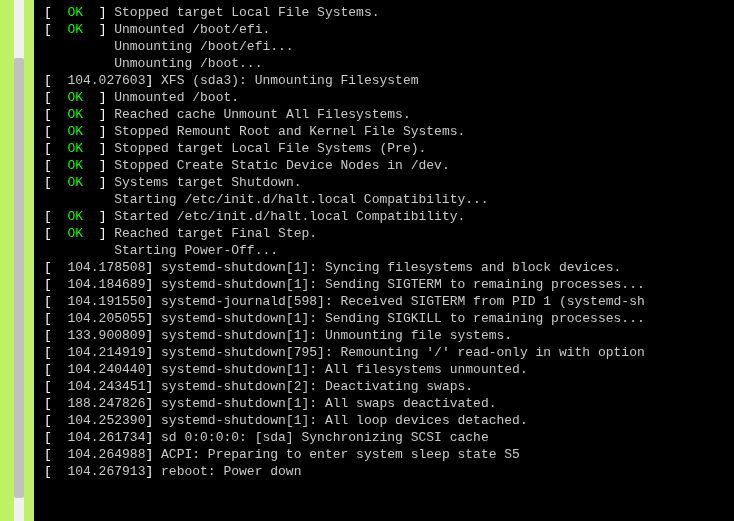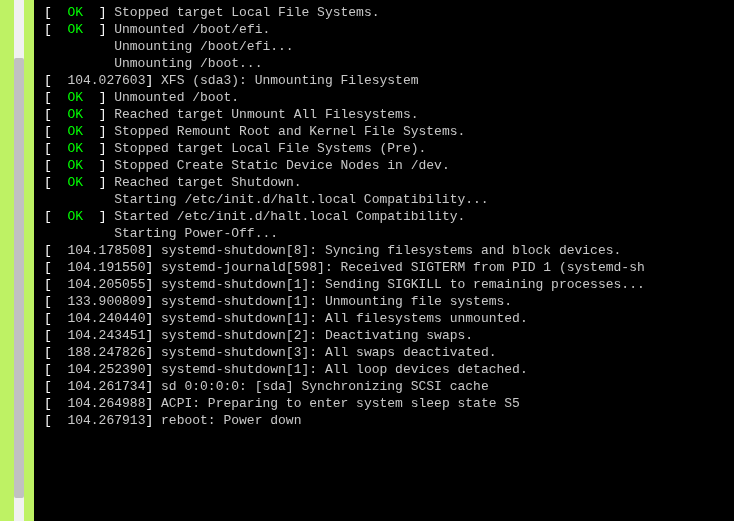--- a/index.html
+++ b/index.html
@@ -61,33 +61,36 @@
   <div class="scrollbar-track"></div>
   <div class="scrollbar-thumb"></div>
 
   <div class="console" id="console">
       <div class="line"><span class="br">[</span>  <span class="ok">OK</span>  <span class="br">]</span><span class="msg"> Stopped target Local File Systems.</span></div>
       <div class="line"><span class="br">[</span>  <span class="ok">OK</span>  <span class="br">]</span><span class="msg"> Unmounted /boot/efi.</span></div>
       <div class="line"><span class="msg">         Unmounting /boot/efi...</span></div>
       <div class="line"><span class="msg">         Unmounting /boot...</span></div>
       <div class="line"><span class="br">[</span><span class="msg">  104.027603</span><span class="br">]</span><span class="msg"> XFS (sda3): Unmounting Filesystem</span></div>
       <div class="line"><span class="br">[</span>  <span class="ok">OK</span>  <span class="br">]</span><span class="msg"> Unmounted /boot.</span></div>
-      <div class="line"><span class="br">[</span>  <span class="ok">OK</span>  <span class="br">]</span><span class="msg"> Reached target Unmount All Filesystems.</span></div>
+      <div class="line"><span class="br">[</span>  <span class="ok">OK</span>  <span class="br">]</span><span class="msg"> Reached cache Unmount All Filesystems.</span></div>
       <div class="line"><span class="br">[</span>  <span class="ok">OK</span>  <span class="br">]</span><span class="msg"> Stopped Remount Root and Kernel File Systems.</span></div>
       <div class="line"><span class="br">[</span>  <span class="ok">OK</span>  <span class="br">]</span><span class="msg"> Stopped target Local File Systems (Pre).</span></div>
       <div class="line"><span class="br">[</span>  <span class="ok">OK</span>  <span class="br">]</span><span class="msg"> Stopped Create Static Device Nodes in /dev.</span></div>
-      <div class="line"><span class="br">[</span>  <span class="ok">OK</span>  <span class="br">]</span><span class="msg"> Reached target Shutdown.</span></div>
+      <div class="line"><span class="br">[</span>  <span class="ok">OK</span>  <span class="br">]</span><span class="msg"> Systems target Shutdown.</span></div>
       <div class="line"><span class="msg">         Starting /etc/init.d/halt.local Compatibility...</span></div>
       <div class="line"><span class="br">[</span>  <span class="ok">OK</span>  <span class="br">]</span><span class="msg"> Started /etc/init.d/halt.local Compatibility.</span></div>
+      <div class="line"><span class="br">[</span>  <span class="ok">OK</span>  <span class="br">]</span><span class="msg"> Reached target Final Step.</span></div>
       <div class="line"><span class="msg">         Starting Power-Off...</span></div>
-      <div class="line"><span class="br">[</span><span class="msg">  104.178508</span><span class="br">]</span><span class="msg"> systemd-shutdown[8]: Syncing filesystems and block devices.</span></div>
+      <div class="line"><span class="br">[</span><span class="msg">  104.178508</span><span class="br">]</span><span class="msg"> systemd-shutdown[1]: Syncing filesystems and block devices.</span></div>
+      <div class="line"><span class="br">[</span><span class="msg">  104.184689</span><span class="br">]</span><span class="msg"> systemd-shutdown[1]: Sending SIGTERM to remaining processes...</span></div>
       <div class="line"><span class="br">[</span><span class="msg">  104.191550</span><span class="br">]</span><span class="msg"> systemd-journald[598]: Received SIGTERM from PID 1 (systemd-sh</span></div>
       <div class="line"><span class="br">[</span><span class="msg">  104.205055</span><span class="br">]</span><span class="msg"> systemd-shutdown[1]: Sending SIGKILL to remaining processes...</span></div>
       <div class="line"><span class="br">[</span><span class="msg">  133.900809</span><span class="br">]</span><span class="msg"> systemd-shutdown[1]: Unmounting file systems.</span></div>
+      <div class="line"><span class="br">[</span><span class="msg">  104.214919</span><span class="br">]</span><span class="msg"> systemd-shutdown[795]: Remounting '/' read-only in with option</span></div>
       <div class="line"><span class="br">[</span><span class="msg">  104.240440</span><span class="br">]</span><span class="msg"> systemd-shutdown[1]: All filesystems unmounted.</span></div>
       <div class="line"><span class="br">[</span><span class="msg">  104.243451</span><span class="br">]</span><span class="msg"> systemd-shutdown[2]: Deactivating swaps.</span></div>
-      <div class="line"><span class="br">[</span><span class="msg">  188.247826</span><span class="br">]</span><span class="msg"> systemd-shutdown[3]: All swaps deactivated.</span></div>
+      <div class="line"><span class="br">[</span><span class="msg">  188.247826</span><span class="br">]</span><span class="msg"> systemd-shutdown[1]: All swaps deactivated.</span></div>
       <div class="line"><span class="br">[</span><span class="msg">  104.252390</span><span class="br">]</span><span class="msg"> systemd-shutdown[1]: All loop devices detached.</span></div>
       <div class="line"><span class="br">[</span><span class="msg">  104.261734</span><span class="br">]</span><span class="msg"> sd 0:0:0:0: [sda] Synchronizing SCSI cache</span></div>
       <div class="line"><span class="br">[</span><span class="msg">  104.264988</span><span class="br">]</span><span class="msg"> ACPI: Preparing to enter system sleep state S5</span></div>
       <div class="line"><span class="br">[</span><span class="msg">  104.267913</span><span class="br">]</span><span class="msg"> reboot: Power down</span></div>
     </div>
 </div>
 
 </body></html>

